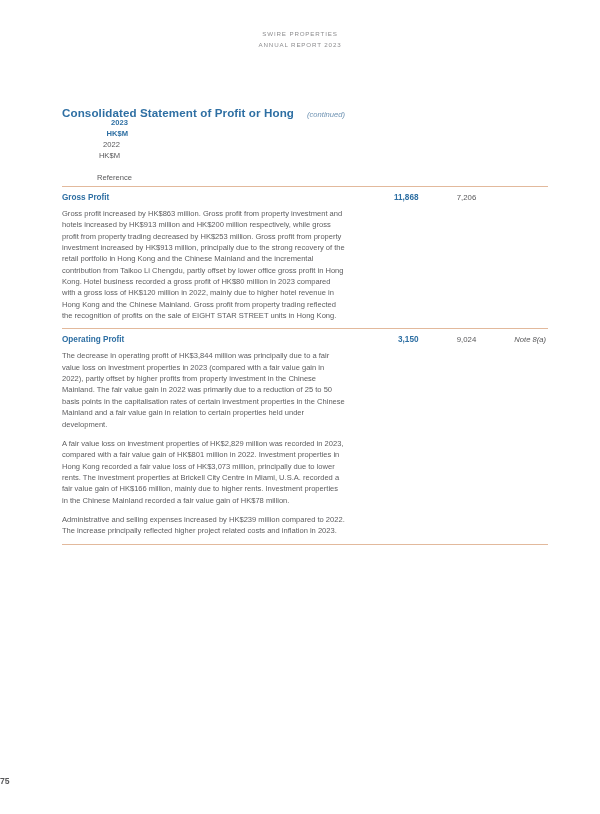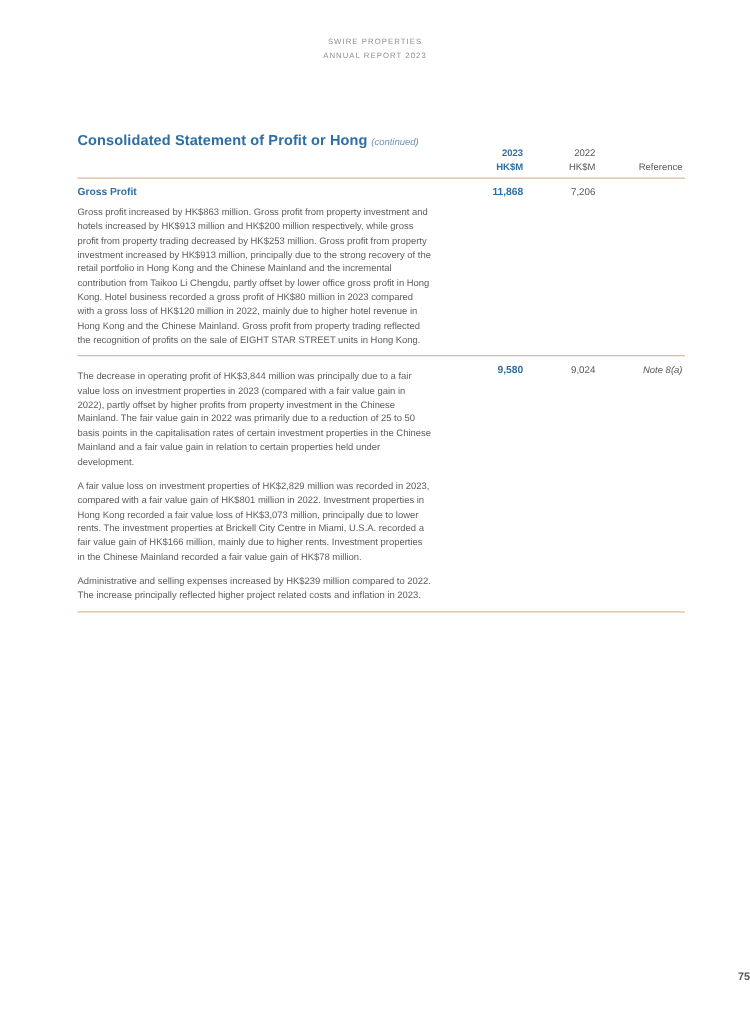--- a/index.html
+++ b/index.html
@@ -42,21 +42,21 @@
   .section-title .title-main {
     font-size: 11.6px;
     font-weight: bold;
     color: #2e6fa3;
     letter-spacing: 0.1px;
   }
   .section-title .title-cont {
     font-size: 7.6px;
     font-style: italic;
     color: #6f93b3;
-    margin-left: 3px;
+    margin-left: 13px;
   }
 
   
   .table {
     position: absolute;
     top: 117px;
     left: 62px;
     width: 486px;
   }
   .trow {
@@ -64,20 +64,21 @@
     align-items: flex-start;
   }
   .c-text  { width: 292px; padding-right: 8px; box-sizing: border-box; }
   .c-2023  { width: 66px;  text-align: right; }
   .c-2022  { width: 58px;  text-align: right; }
   .c-ref   { width: 70px;  text-align: right; padding-right: 2px; }
 
   
   .thead {
     padding-bottom: 3px;
+    flex-direction: column;
   }
   .thead .c-2023, .thead .c-2022, .thead .c-ref {
     font-size: 7.6px;
     line-height: 11px;
   }
   .thead .c-2023 { color: #2e6fa3; font-weight: bold; }
   .thead .c-2022 { color: #58585a; }
   .thead .c-ref  { color: #58585a; padding-top: 11px; }
   .thead .hd-year { display: block; }
   .thead .hd-unit { display: block; }
@@ -125,21 +126,21 @@
     line-height: 11px;
     font-style: italic;
   }
 
   
   .page-number {
     position: absolute;
     top: 776px;
     left: 0;
     width: 600px;
-    text-align: right;
+    text-align: left;
     font-size: 8.6px;
     font-weight: bold;
     color: #58585a;
   }
 </style>
 </head>
 <body>
 
 <div class="page-header">
   <span class="hdr-line">SWIRE PROPERTIES</span>
@@ -174,25 +175,26 @@
     </div>
     <div class="c-2023 val-2023">11,868</div>
     <div class="c-2022 val-2022">7,206</div>
     <div class="c-ref val-ref"></div>
   </div>
 
   <div class="rule"></div>
 
   <div class="trow data-row">
     <div class="c-text">
+      <div class="row-heading">Operating Profit</div>
       <p class="row-para">The decrease in operating profit of HK$3,844 million was principally due to a fair value loss on investment properties in 2023 (compared with a fair value gain in 2022), partly offset by higher profits from property investment in the Chinese Mainland. The fair value gain in 2022 was primarily due to a reduction of 25 to 50 basis points in the capitalisation rates of certain investment properties in the Chinese Mainland and a fair value gain in relation to certain properties held under development.</p>
       <p class="row-para">A fair value loss on investment properties of HK$2,829 million was recorded in 2023, compared with a fair value gain of HK$801 million in 2022. Investment properties in Hong Kong recorded a fair value loss of HK$3,073 million, principally due to lower rents. The investment properties at Brickell City Centre in Miami, U.S.A. recorded a fair value gain of HK$166 million, mainly due to higher rents. Investment properties in the Chinese Mainland recorded a fair value gain of HK$78 million.</p>
       <p class="row-para">Administrative and selling expenses increased by HK$239 million compared to 2022. The increase principally reflected higher project related costs and inflation in 2023.</p>
     </div>
-    <div class="c-2023 val-2023">9,580</div>
+    <div class="c-2023 val-2023">3,150</div>
     <div class="c-2022 val-2022">9,024</div>
     <div class="c-ref val-ref">Note 8(a)</div>
   </div>
 
   <div class="rule"></div>
 </div>
 
 <div class="page-number">75</div>
 
 </body></html>

